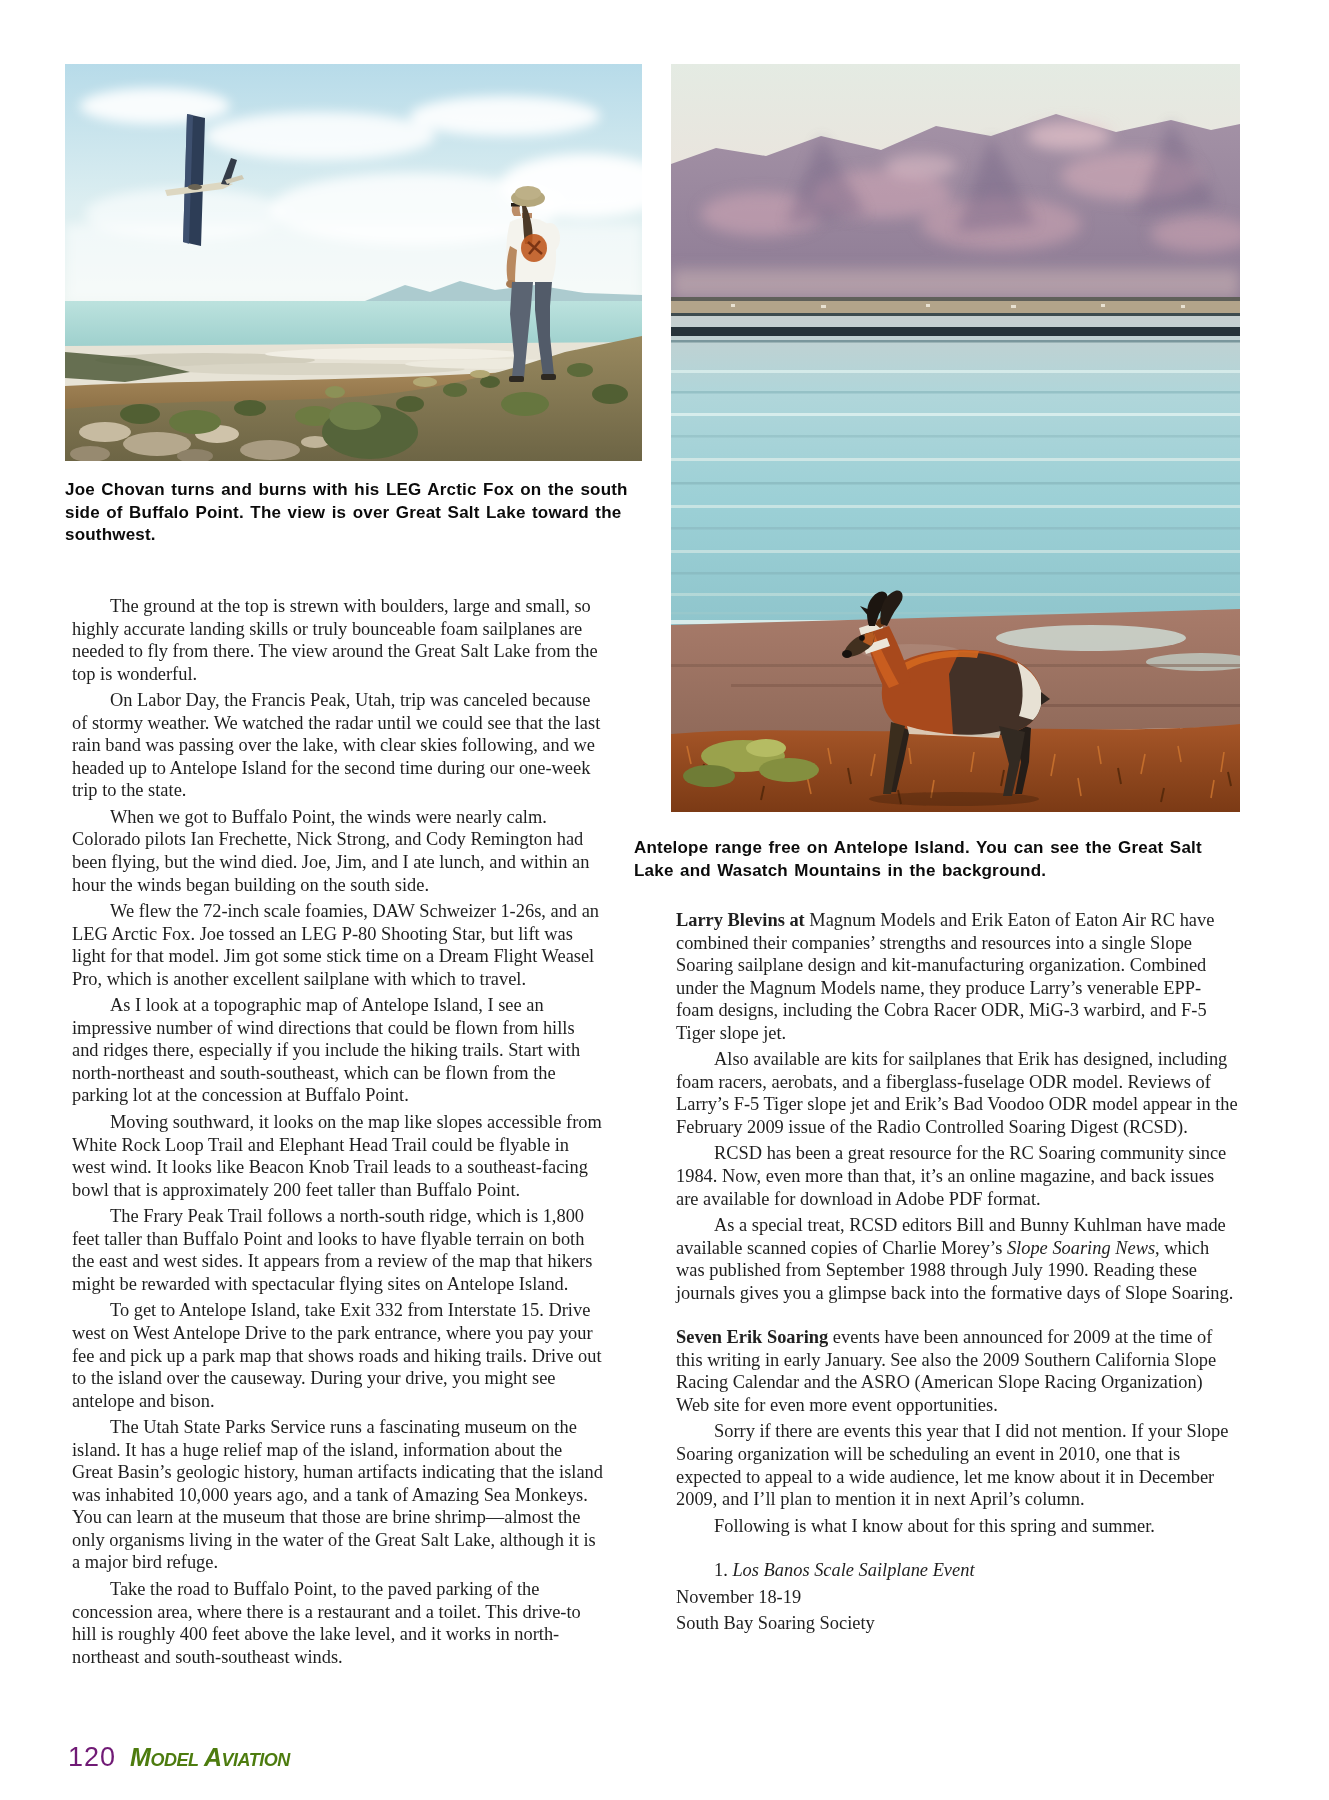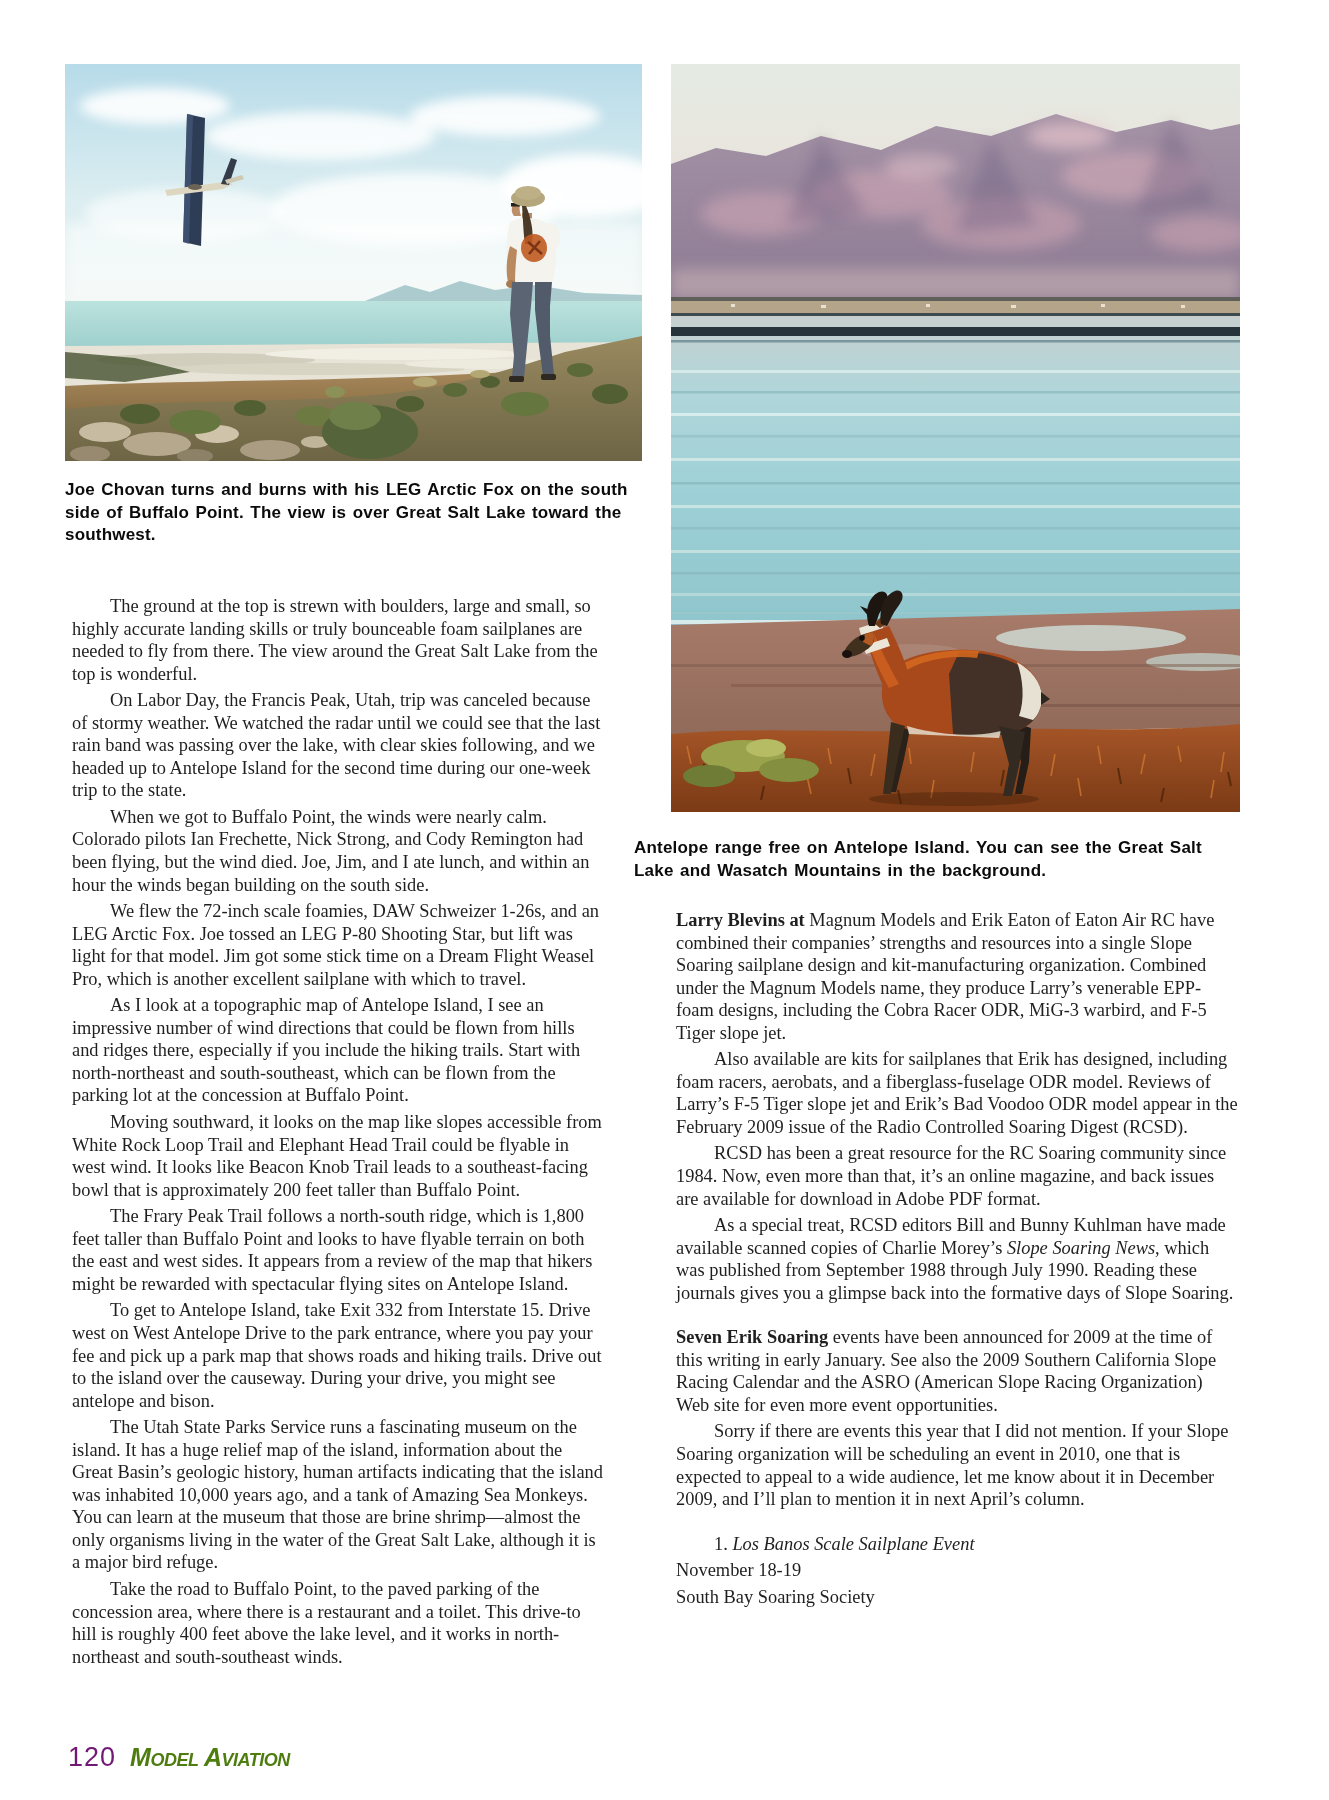--- a/index.html
+++ b/index.html
@@ -297,20 +297,21 @@
       <p class="indent"><span>The Utah State Parks Service runs a fascinating museum on the island. It has a huge relief map of the island, information about the Great Basin’s geologic history, human artifacts indicating that the island was inhabited 10,000 years ago, and a tank of Amazing Sea Monkeys. You can learn at the museum that those are brine shrimp—almost the only organisms living in the water of the Great Salt Lake, although it is a major bird refuge.</span></p>
       <p class="indent"><span>Take the road to Buffalo Point, to the paved parking of the concession area, where there is a restaurant and a toilet. This drive-to hill is roughly 400 feet above the lake level, and it works in north-northeast and south-southeast winds.</span></p>
     </div>
   <div class="bodycol" id="right-col">
       <p><span class="bold">Larry Blevins at </span><span>Magnum Models and Erik Eaton of Eaton Air RC have combined their companies’ strengths and resources into a single Slope Soaring sailplane design and kit-manufacturing organization. Combined under the Magnum Models name, they produce Larry’s venerable EPP-foam designs, including the Cobra Racer ODR, MiG-3 warbird, and F-5 Tiger slope jet.</span></p>
       <p class="indent"><span>Also available are kits for sailplanes that Erik has designed, including foam racers, aerobats, and a fiberglass-fuselage ODR model. Reviews of Larry’s F-5 Tiger slope jet and Erik’s Bad Voodoo ODR model appear in the February 2009 issue of the Radio Controlled Soaring Digest (RCSD).</span></p>
       <p class="indent"><span>RCSD has been a great resource for the RC Soaring community since 1984. Now, even more than that, it’s an online magazine, and back issues are available for download in Adobe PDF format.</span></p>
       <p class="indent"><span>As a special treat, RCSD editors Bill and Bunny Kuhlman have made available scanned copies of Charlie Morey’s </span><span class="italic">Slope Soaring News</span><span>, which was published from September 1988 through July 1990. Reading these journals gives you a glimpse back into the formative days of Slope Soaring.</span></p>
       <p class="space-before"><span class="bold">Seven Erik Soaring </span><span>events have been announced for 2009 at the time of this writing in early January. See also the 2009 Southern California Slope Racing Calendar and the ASRO (American Slope Racing Organization) Web site for even more event opportunities.</span></p>
       <p class="indent"><span>Sorry if there are events this year that I did not mention. If your Slope Soaring organization will be scheduling an event in 2010, one that is expected to appeal to a wide audience, let me know about it in December 2009, and I’ll plan to mention it in next April’s column.</span></p>
+      <p class="indent"><span>Following is what I know about for this spring and summer.</span></p>
       <p class="indent space-before"><span>1. </span><span class="italic">Los Banos Scale Sailplane Event</span></p>
       <p><span>November 18-19</span></p>
       <p><span>South Bay Soaring Society</span></p>
     </div>
 
   <div id="footer">
     <span class="pageno">120</span>
     <span class="maglogo">Model Aviation</span>
   </div>
 

